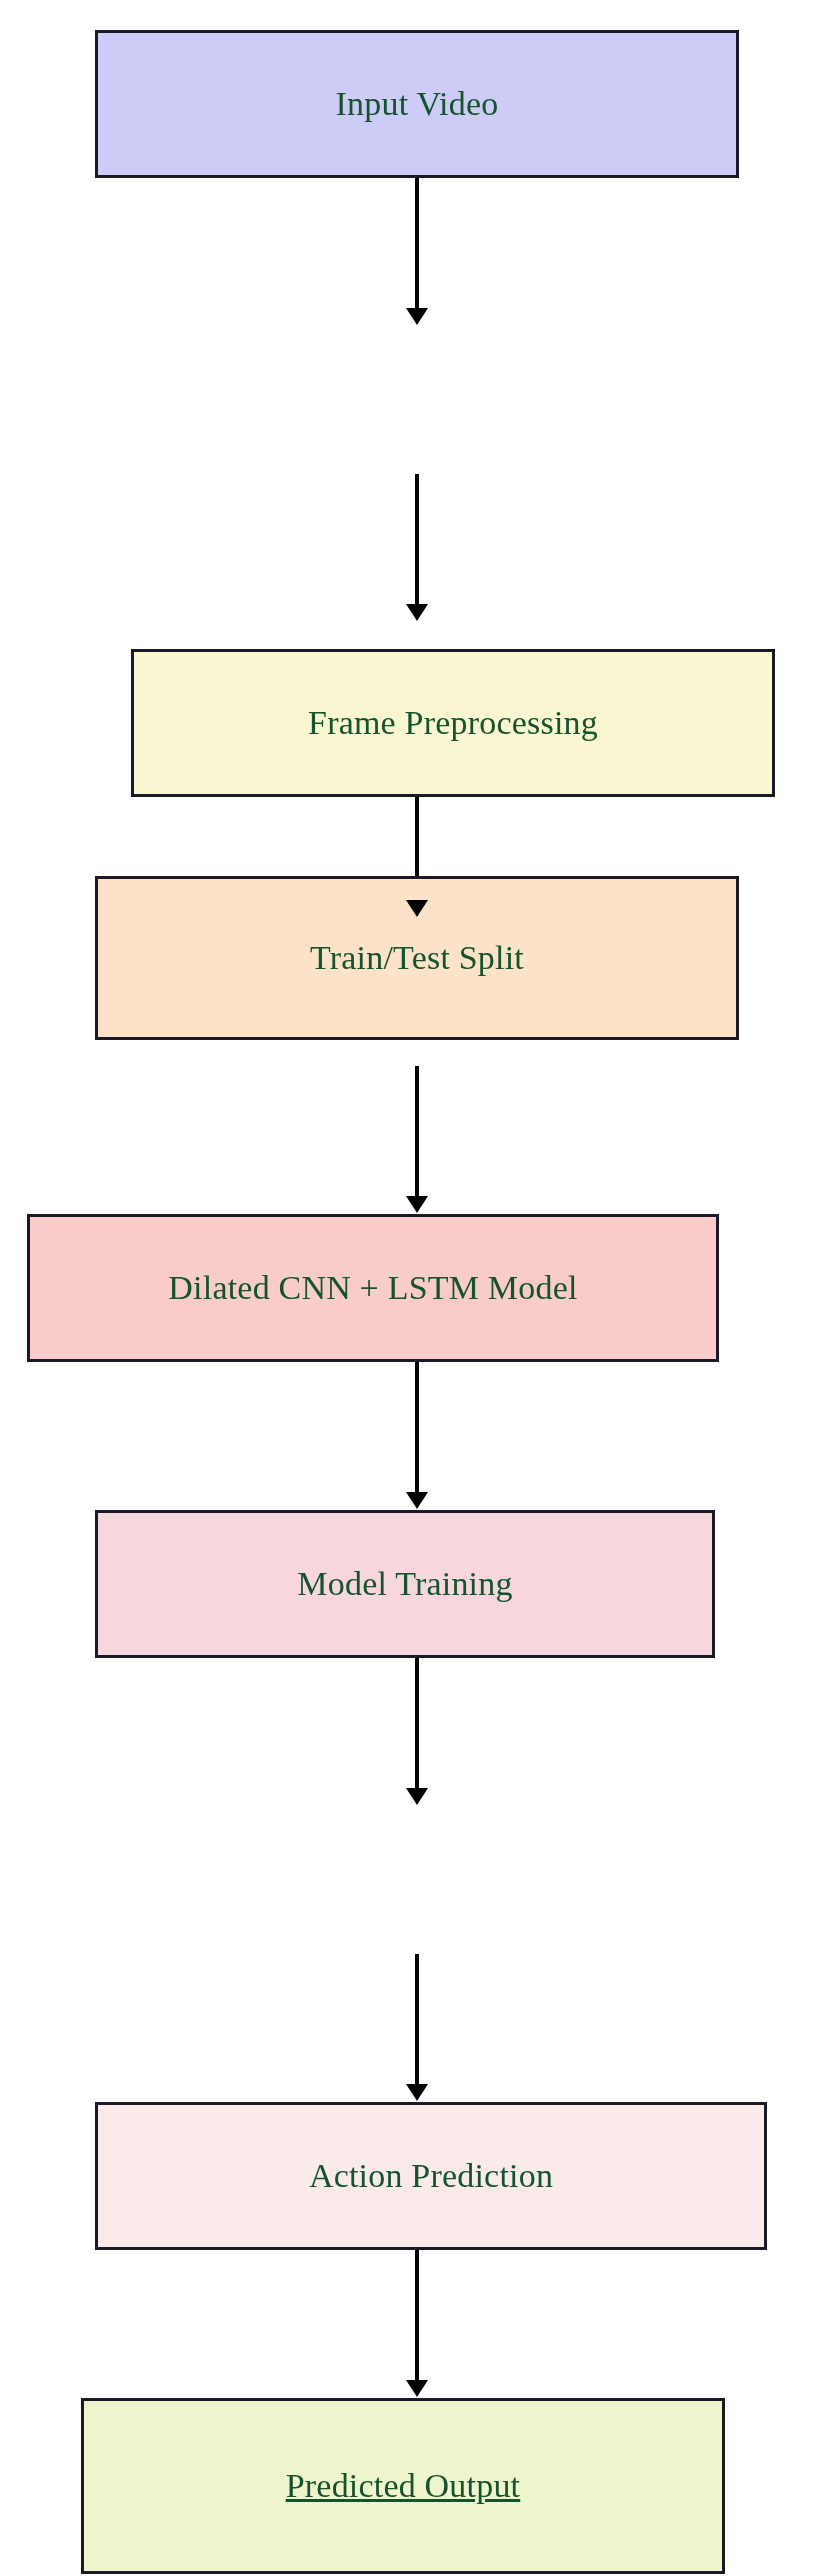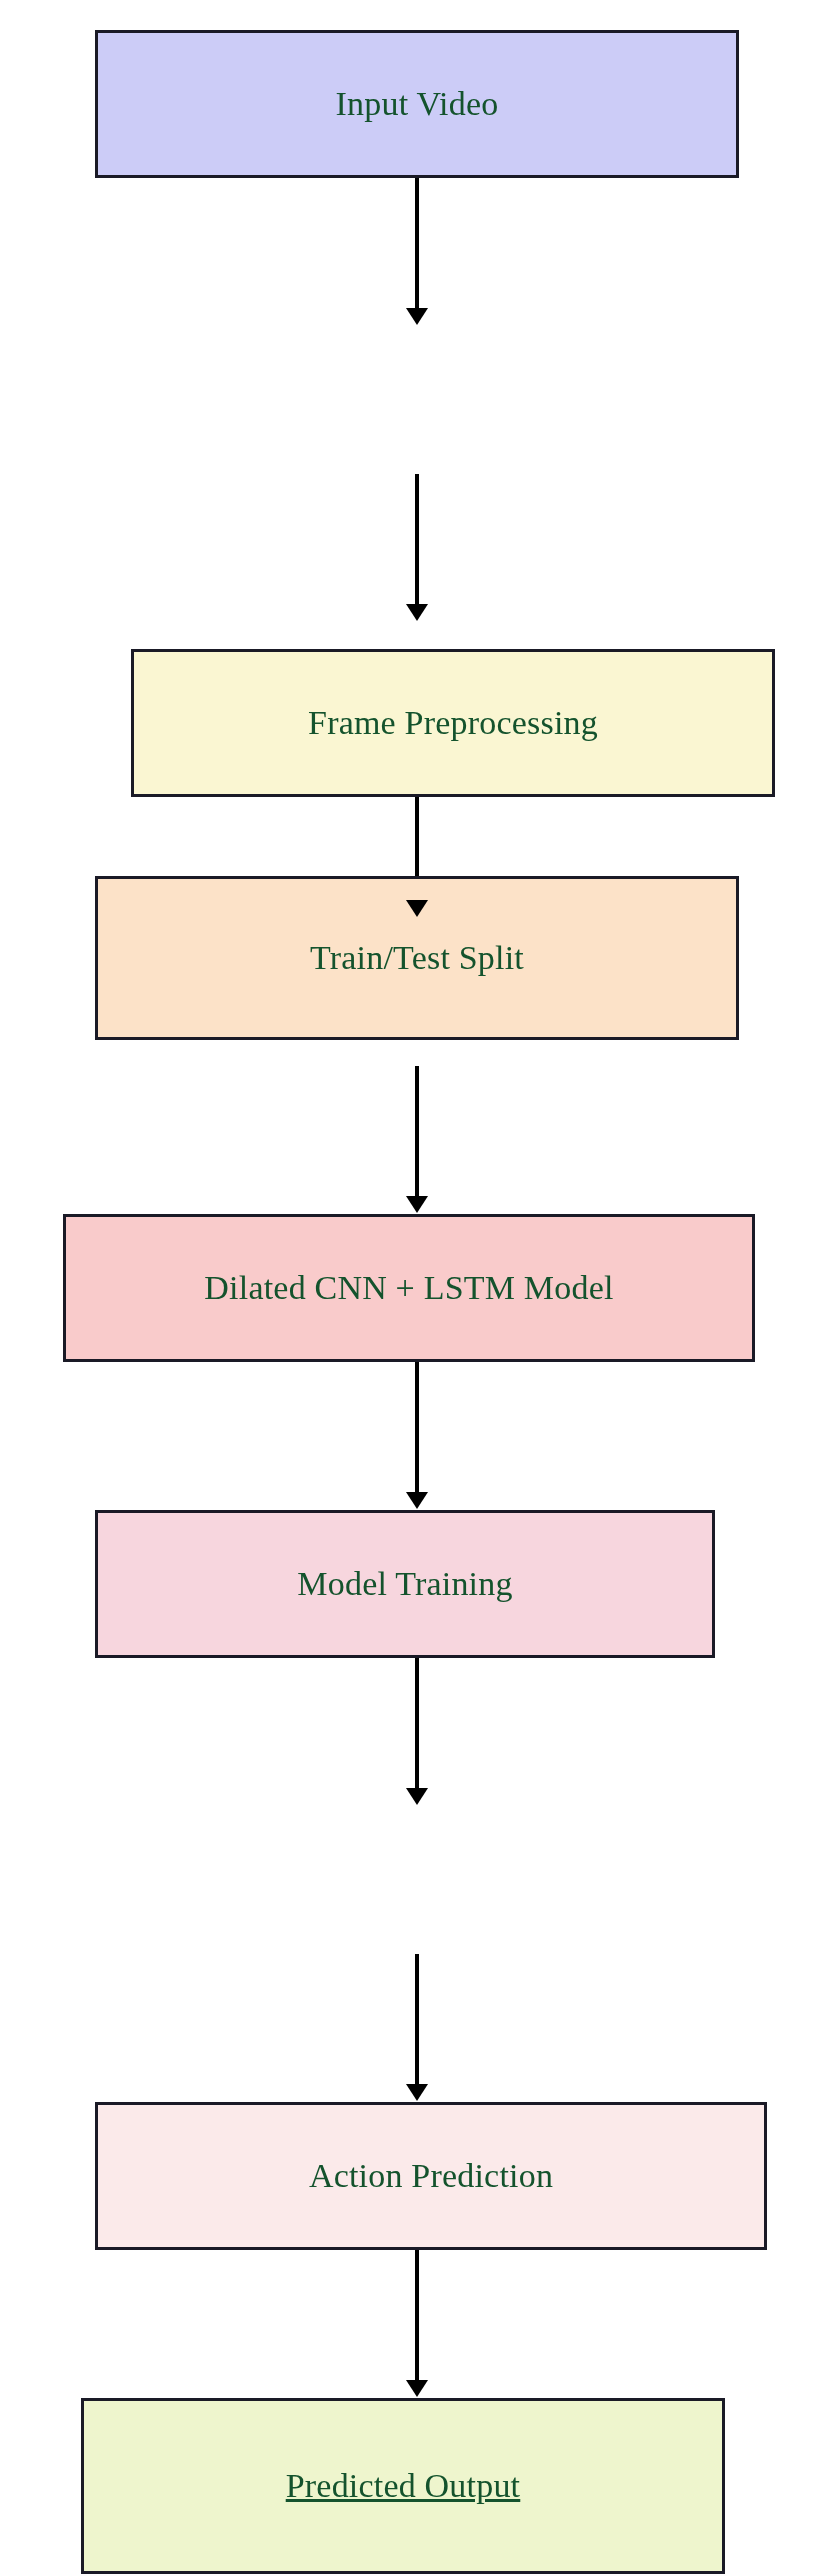--- a/index.html
+++ b/index.html
@@ -66,21 +66,21 @@
 
   <div class="node" style="left: 95px; top: 30px; width: 644px; height: 148px; background: rgb(204, 204, 247); border-color: rgb(26, 26, 38);">
     <span class="node-label">Input Video</span>
   </div>
   <div class="node" style="left: 95px; top: 649px; width: 644px; height: 148px; background: rgb(250, 246, 210); border-color: rgb(26, 26, 38); margin-left: 36px;">
     <span class="node-label">Frame Preprocessing</span>
   </div>
   <div class="node" style="left: 95px; top: 876px; width: 644px; height: 164px; background: rgb(252, 226, 200); border-color: rgb(26, 26, 38);">
     <span class="node-label">Train/Test Split</span>
   </div>
-  <div class="node" style="left: 27px; top: 1214px; width: 692px; height: 148px; background: rgb(249, 203, 203); border-color: rgb(26, 26, 38); margin-left: 36px;">
+  <div class="node" style="left: 27px; top: 1214px; width: 692px; height: 148px; background: rgb(249, 203, 203); border-color: rgb(26, 26, 38);">
     <span class="node-label">Dilated CNN + LSTM Model</span>
   </div>
   <div class="node" style="left: 95px; top: 1510px; width: 620px; height: 148px; background: rgb(247, 214, 222); border-color: rgb(26, 26, 38);">
     <span class="node-label">Model Training</span>
   </div>
   <div class="node" style="left: 95px; top: 2102px; width: 672px; height: 148px; background: rgb(251, 234, 234); border-color: rgb(26, 26, 38);">
     <span class="node-label">Action Prediction</span>
   </div>
   <div class="node" style="left: 81px; top: 2398px; width: 644px; height: 176px; background: rgb(238, 245, 205); border-color: rgb(26, 26, 38); text-decoration: underline;">
     <span class="node-label">Predicted Output</span>

